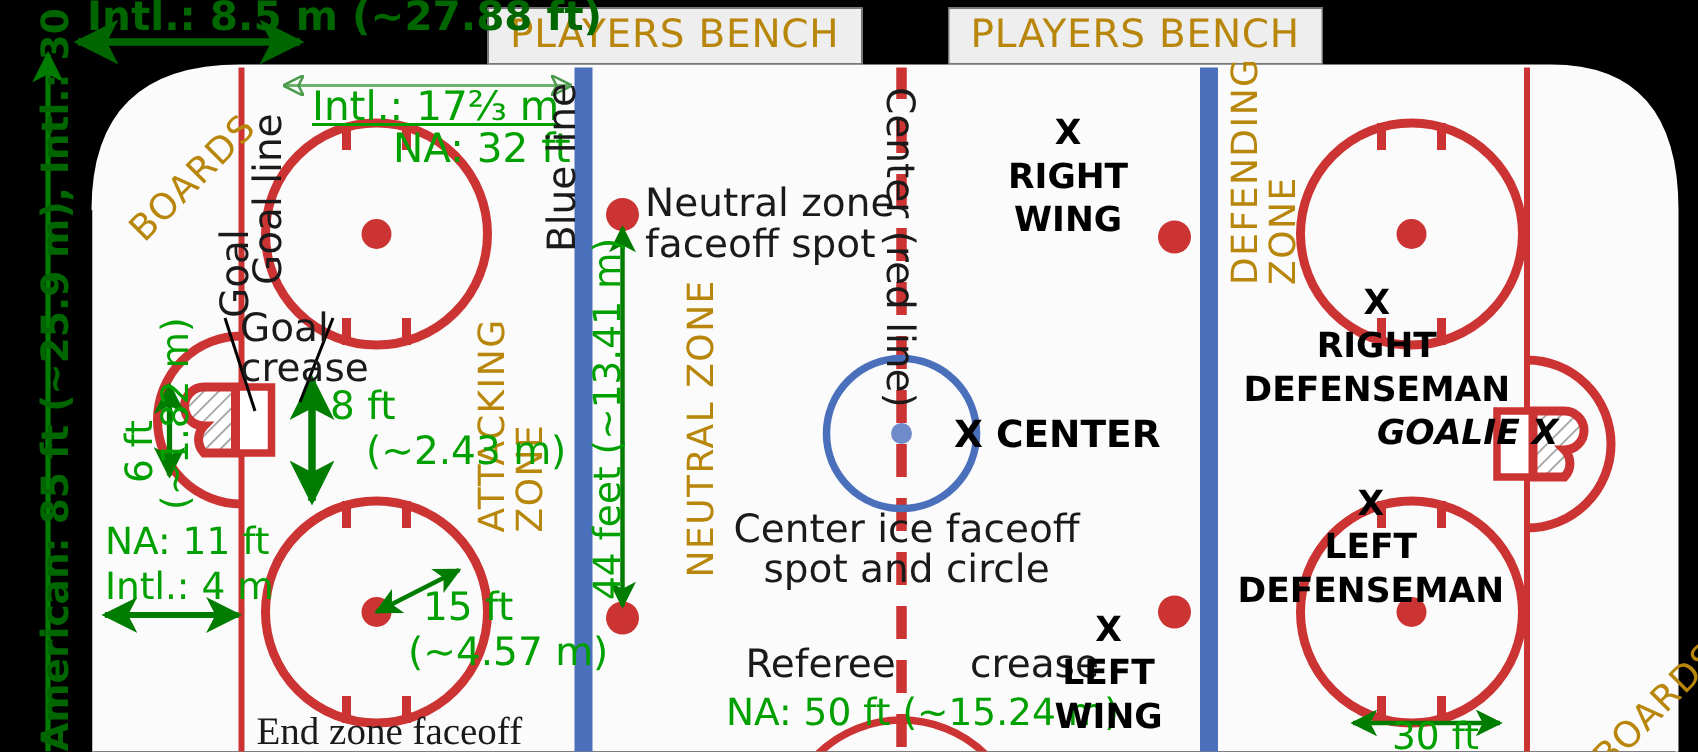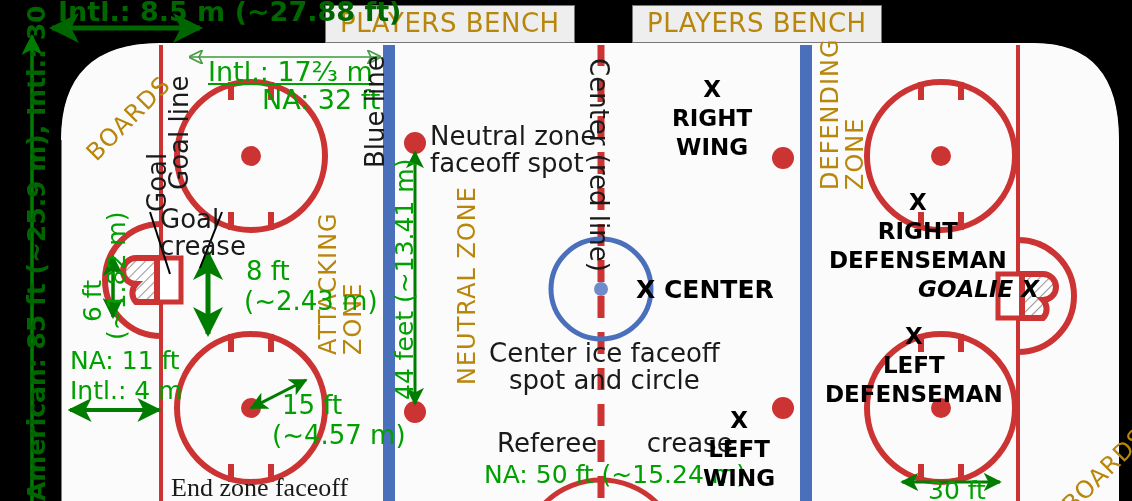--- a/index.html
+++ b/index.html
@@ -172,21 +172,21 @@
 ZONE</div>
 
   <div class="lbl blk vert" style="left:144px;top:212px;font-size:26px;transform:rotate(-90deg);">Goal</div>
 
   <div class="lbl blk" style="left:160px;top:206px;font-size:26px;">Goal
 crease</div>
 
   <div class="lbl grn vert" style="left:80px;top:322px;font-size:25px;transform:rotate(-90deg);">6 ft</div>
   <div class="lbl grn vert" style="left:104px;top:340px;font-size:25px;transform:rotate(-90deg);">(~1.82 m)</div>
 
-  <div class="lbl grn" style="left:220px;top:258px;font-size:26px;margin-left:26px;">8 ft</div>
+  <div class="lbl grn" style="left:220px;top:258px;font-size:26px;">8 ft</div>
   <div class="lbl grn" style="left:212px;top:288px;font-size:26px;padding-left:32px;">(~2.43 m)</div>
 
   <div class="lbl grn" style="left:70px;top:348px;font-size:25px;">NA: 11 ft</div>
   <div class="lbl grn" style="left:70px;top:378px;font-size:25px;">Intl.: 4 m</div>
 
   <div class="lbl grn" style="left:282px;top:392px;font-size:26px;text-align:center;">15 ft</div>
   <div class="lbl grn" style="left:272px;top:422px;font-size:26px;">(~4.57 m)</div>
 
   <div class="lbl blk" style="left:171px;top:474px;font-size:26px;font-family:Liberation Serif, serif;">End zone faceoff</div>
 

